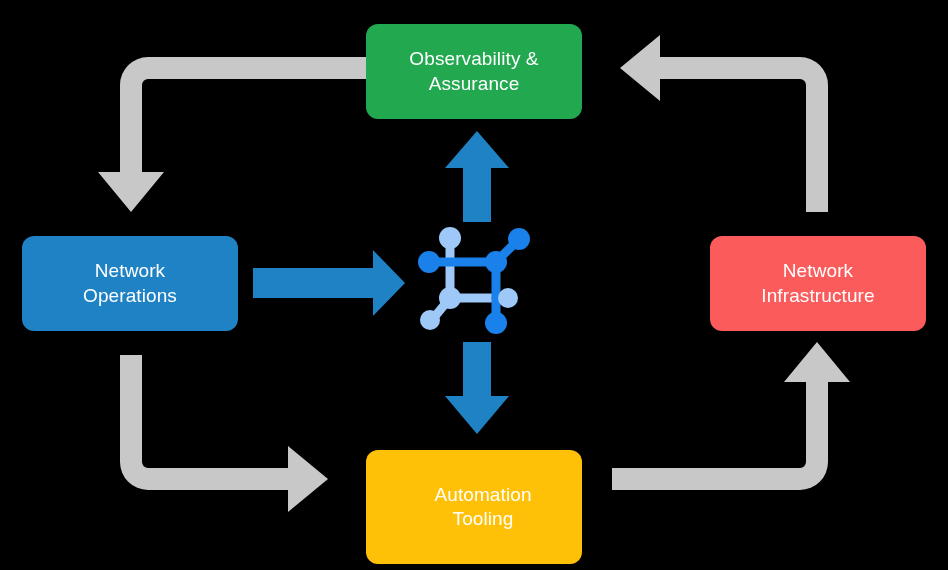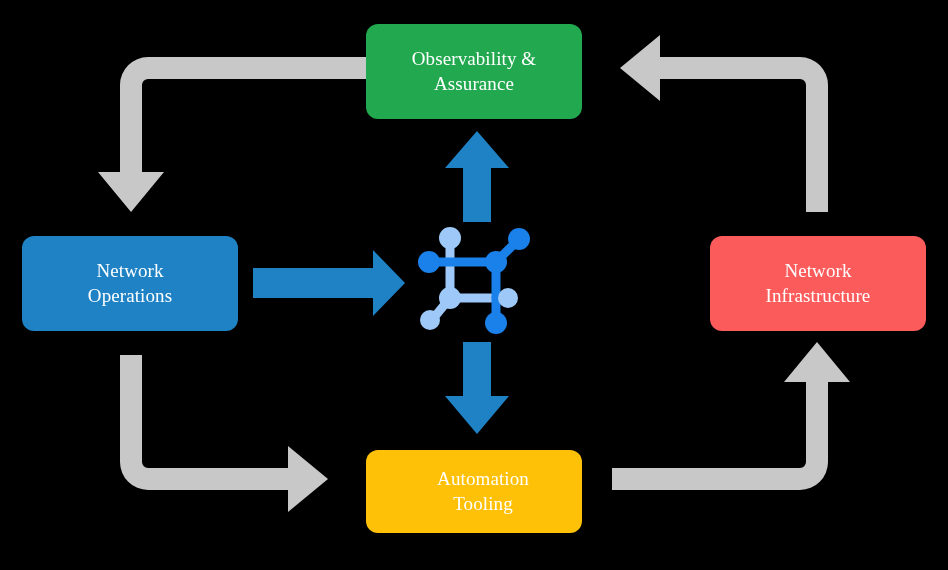--- a/index.html
+++ b/index.html
@@ -13,26 +13,26 @@
     display:flex;align-items:center;justify-content:center;
     text-align:center;
     color:#ffffff;
     font-size:19px;
     line-height:1.28;
     font-weight:400;
     letter-spacing:.1px;
     box-sizing:border-box;
     padding:6px 10px;
   }
-  .node-box span{display:block;white-space:pre-line;font-family:Liberation Serif, serif;}
+  .node-box span{display:block;white-space:pre-line;}
 
   #box-observability{left:366px;top:24px;width:216px;height:95px;}
   #box-operations   {left:22px; top:236px;width:216px;height:95px;}
   #box-infrastructure{left:710px;top:236px;width:216px;height:95px;}
-  #box-automation   {left:366px;top:450px;width:216px;height:83px;padding-left:28px;}
+  #box-automation   {left:366px;top:450px;width:216px;height:114px;padding-left:28px;}
 
   #svg-layer{position:absolute;left:0;top:0;width:948px;height:570px;}
   #icon-layer{position:absolute;left:418px;top:218px;width:120px;height:120px;}
 </style>
 </head>
 <body>
 
 <div id="stage">
 
   <svg id="svg-layer" viewBox="0 0 948 570">

